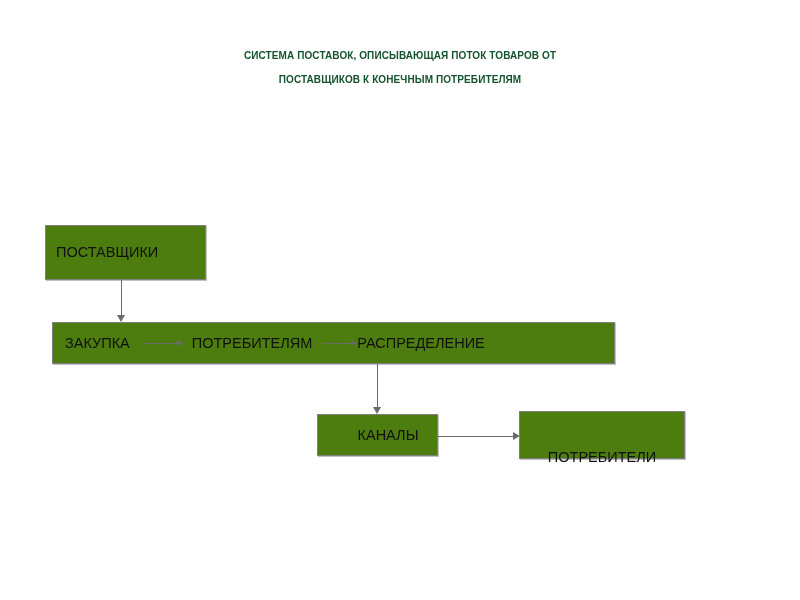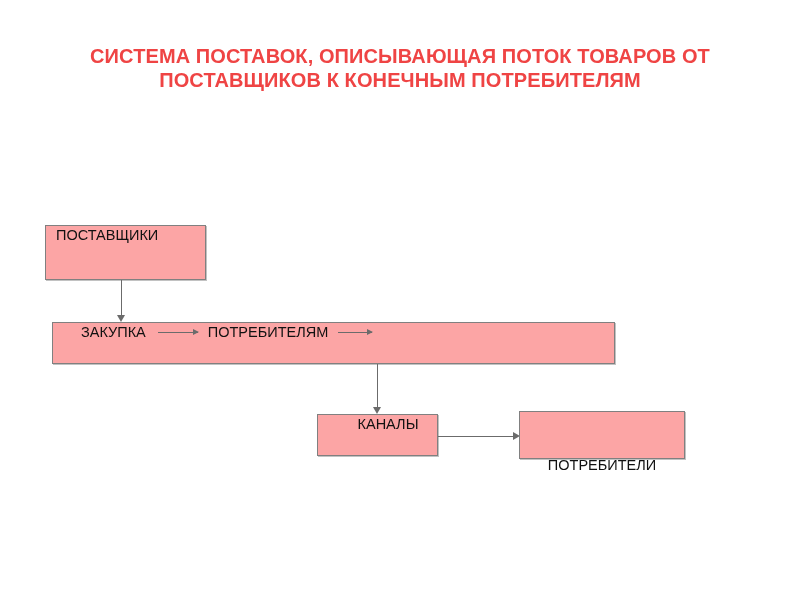--- a/index.html
+++ b/index.html
@@ -17,37 +17,37 @@
     font-family: "Liberation Sans", "DejaVu Sans", sans-serif;
   }
 
   
   .slide-title {
     position: absolute;
     left: 55px;
     top: 44px;
     width: 690px;
     text-align: center;
-    font-size: 20px;
+    font-size: 10px;
     font-weight: bold;
     line-height: 24px;
     letter-spacing: 0.1px;
-    color: #ef4444;
+    color: #14532d;
     white-space: pre-line;
   }
 
   
   .node {
     position: absolute;
     box-sizing: border-box;
-    background: #fca5a5;
+    background: #4d7c0f;
     border: 1px solid #808080;
     box-shadow: 1px 1px 0 rgba(120,120,120,0.45);
     display: flex;
-    align-items: flex-start;
+    align-items: center;
     color: #111111;
     font-size: 14.5px;
     line-height: 19px;
   }
   .node .node-label {
     display: block;
     width: 100%;
   }
 
   
@@ -59,21 +59,21 @@
     justify-content: flex-start;
     padding-left: 10px;
   }
 
   
   #node-process {
     left: 52px;
     top: 322px;
     width: 563px;
     height: 42px;
-    padding: 0 28px;
+    padding: 0 12px;
   }
   .process-row {
     display: flex;
     align-items: center;
     width: 100%;
     justify-content: flex-start;
   }
   .process-step {
     font-size: 14.5px;
     color: #111111;
@@ -179,20 +179,21 @@
 
   <div class="conn-v" id="conn-suppliers-process"></div>
   <div class="arrow-down" id="arrowhead-suppliers-process"></div>
 
   <div class="node" id="node-process">
     <div class="process-row">
       <span class="process-step">ЗАКУПКА</span>
       <span class="inline-arrow" id="arrow-purchase-production"></span>
       <span class="process-step">ПОТРЕБИТЕЛЯМ</span>
       <span class="inline-arrow" id="arrow-production-distribution"></span>
+      <span class="process-step">РАСПРЕДЕЛЕНИЕ</span>
     </div>
   </div>
 
   <div class="conn-v" id="conn-process-channels"></div>
   <div class="arrow-down" id="arrowhead-process-channels"></div>
 
   <div class="node" id="node-channels">
     <span class="node-label">КАНАЛЫ</span>
   </div>
 

